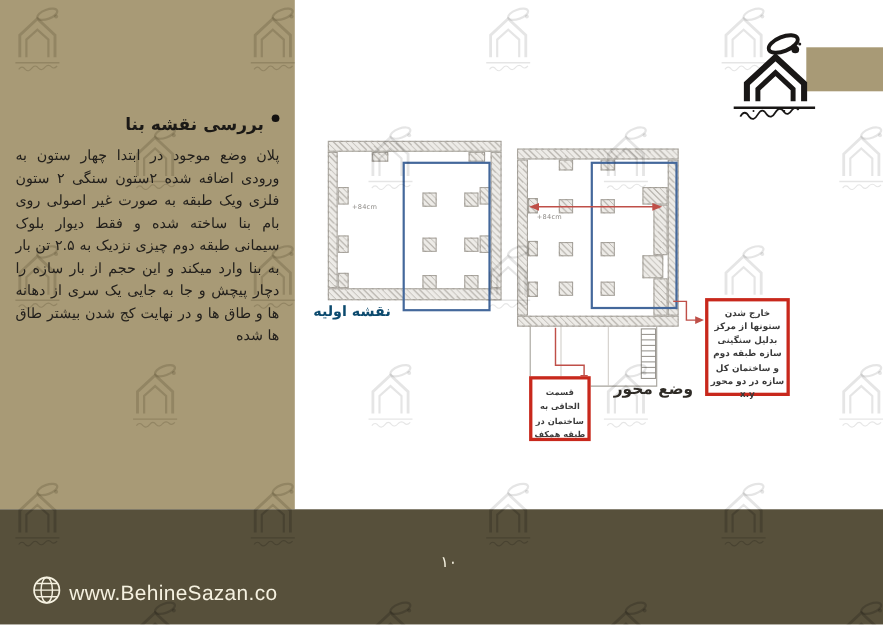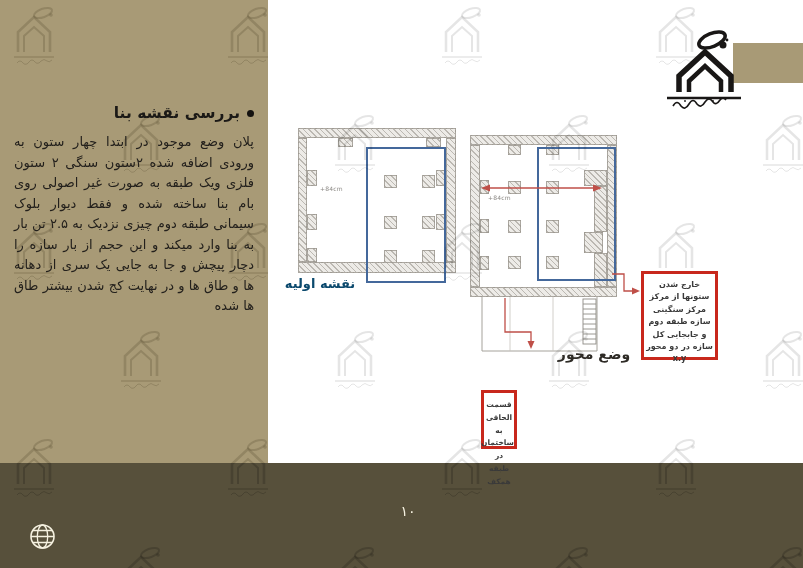--- a/index.html
+++ b/index.html
@@ -30,33 +30,33 @@
   .red-line{stroke:var(--arrow-red);fill:none;}
   .red-fill{fill:var(--arrow-red);stroke:none;}
   .thin{stroke:#a5a29b;fill:none;}
   .thinner{stroke:#c6c3bc;fill:none;}
   .ladder{stroke:#8f8c86;fill:#ffffff;}
   
   #logo{position:absolute;left:655px;top:20px;z-index:2;color:#191716;}
   
   .side-content{position:absolute;left:0;top:104px;width:268px;padding:0 14px;box-sizing:border-box;
     direction:rtl;z-index:5;color:#23201c;}
-  .heading-row{display:flex;align-items:center;gap:7px;font-weight:700;font-size:15.5px;color:#1b1916;}
+  .heading-row{display:flex;align-items:flex-start;gap:7px;font-weight:700;font-size:15.5px;color:#1b1916;}
   .bullet{width:7px;height:7px;border-radius:50%;background:#141210;flex:0 0 auto;}
   .body-par{margin:10px 0 0 0;font-size:13px;font-weight:400;line-height:20.5px;text-align:justify;}
   .caption{position:absolute;z-index:5;font-weight:700;text-align:center;direction:rtl;}
   .cap1{left:283px;top:276px;width:74px;font-size:13px;color:#0c4a6e;}
   .cap2{left:556px;top:346px;width:76px;font-size:14px;color:#2e2b26;}
   .elev{position:absolute;z-index:5;font-size:6px;color:#8b8884;letter-spacing:0.2px;}
   .e1{left:320px;top:185px;}
   .e2{left:488px;top:194px;}
   .callout{position:absolute;z-index:5;background:#ffffff;border:3px solid var(--callout-red);
     direction:rtl;text-align:center;font-weight:700;color:#3a3a3a;box-sizing:border-box;}
   .c1{left:641px;top:271px;width:77px;height:89px;font-size:8px;line-height:1.55;padding:5px 2px;}
-  .c2{left:481px;top:342px;width:36px;height:59px;font-size:7.5px;line-height:1.7;padding:6px 0;margin-top:48px;}
+  .c2{left:481px;top:342px;width:56px;height:59px;font-size:7.5px;line-height:1.7;padding:6px 0;}
   
   #globe{position:absolute;left:29px;top:523px;z-index:5;color:var(--cream-text);}
   .site{position:absolute;left:63px;top:526px;z-index:5;font-size:19px;line-height:27px;
     color:var(--cream-text);letter-spacing:0.3px;font-family:"Liberation Sans","DejaVu Sans",sans-serif;}
   .pagenum{position:absolute;left:388px;top:503px;width:40px;text-align:center;z-index:5;
     font-size:14px;color:var(--cream-text);}
 </style>
 </head>
 <body>
 
@@ -208,25 +208,26 @@
       <span>بررسی نقشه بنا</span>
     </div>
     <p class="body-par">پلان وضع موجود در ابتدا چهار ستون به ورودی اضافه شده ۲ستون سنگی ۲ ستون فلزی ویک طبقه به صورت غیر اصولی روی بام بنا ساخته شده و فقط دیوار بلوک سیمانی طبقه دوم چیزی نزدیک به ۲.۵ تن بار به بنا وارد میکند و این حجم از بار سازه را دچار پیچش و جا به جایی یک سری از دهانه ها و طاق ها و در نهایت کج شدن بیشتر طاق ها شده</p>
   </div>
 
   <div class="caption cap1">نقشه اولیه</div>
   <div class="caption cap2">وضع محور</div>
   <div class="elev e1">+84cm</div>
   <div class="elev e2">+84cm</div>
 
-  <div class="callout c1">خارج شدن ستونها از مرکز مرکز سنگینی سازه طبقه دوم و جابجایی کل سازه در دو محور x.y</div>
+  <div class="callout c1">خارج شدن ستونها از مرکز بدلیل سنگینی سازه طبقه دوم و ساختمان کل سازه در دو محور x.y</div>
   <div class="callout c2">قسمت الحاقی به ساختمان در طبقه همکف</div>
 
   <svg id="globe" width="27" height="27" viewBox="0 0 27 27">
     <g fill="none" stroke="currentColor" stroke-width="1.6">
       <circle cx="13.5" cy="13.5" r="11.5"></circle>
       <ellipse cx="13.5" cy="13.5" rx="5.2" ry="11.5" stroke-width="1.3"></ellipse>
       <path d="M2,13.5 H25 M4,7.5 H23 M4,19.5 H23" stroke-width="1.3"></path>
     </g>
   </svg>
+  <span class="site">www.BehineSazan.co</span>
   <span class="pagenum">۱۰</span>
 
 </div>
 
 </body></html>

